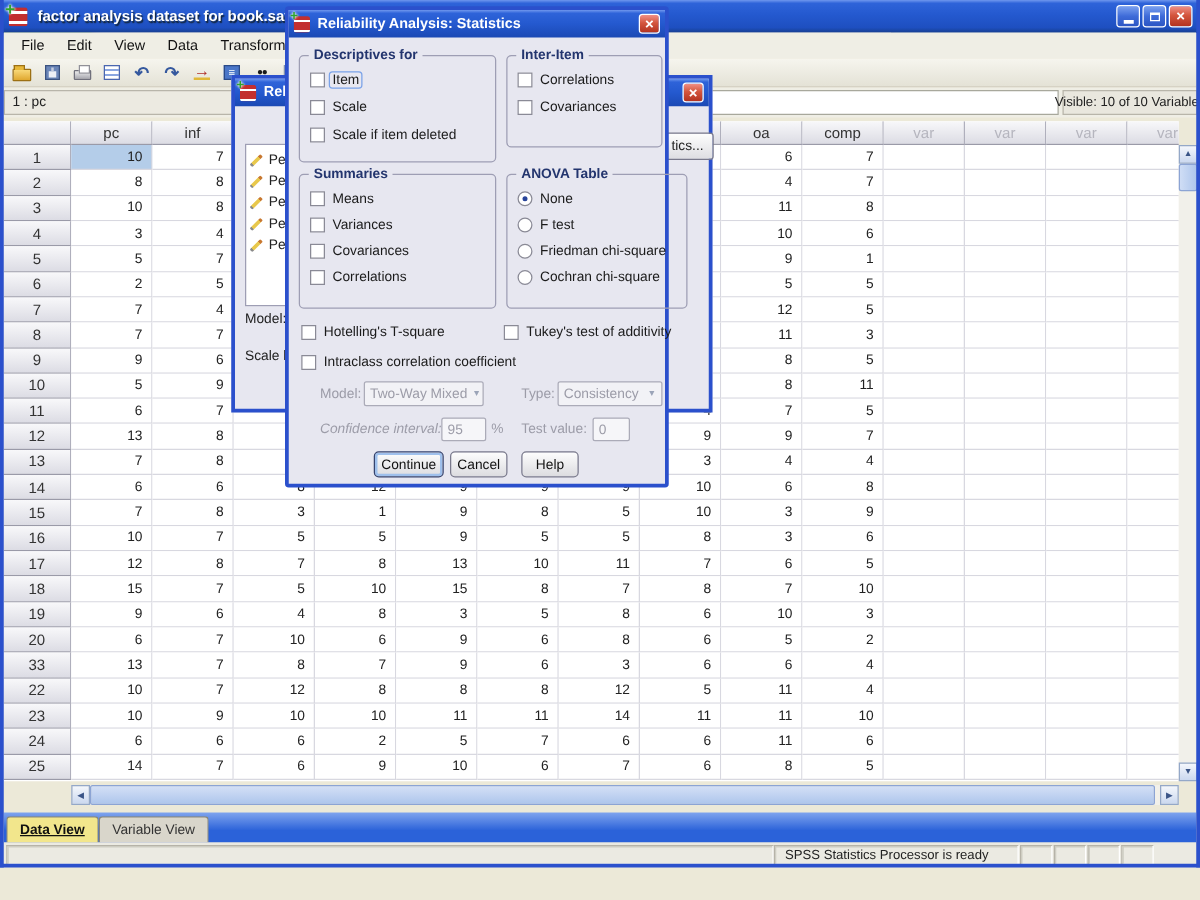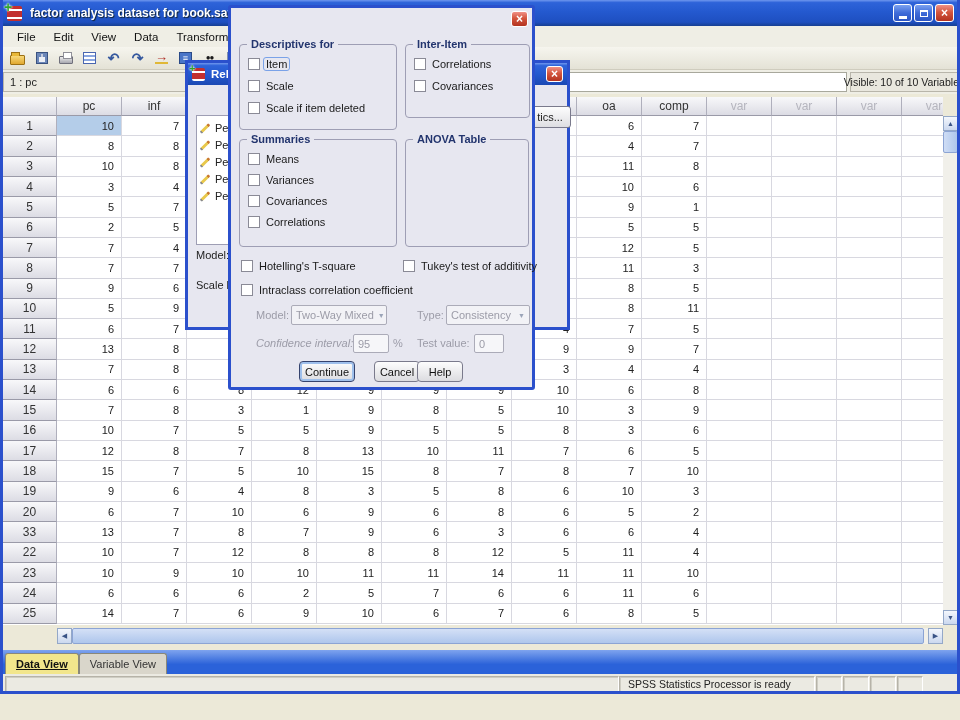--- a/index.html
+++ b/index.html
@@ -745,20 +745,24 @@
       <div class="lrow">
         <span class="pencil"></span>
         <span>Per</span>
       </div>
     </div>
   <div class="bh-label" style="top:186px;">Model:</div>
   <div class="bh-label" style="top:216px;">Scale la</div>
 </div>
 
 <div id="dlg" class="abs">
+  <div class="dlg-title">
+    <span class="spss-ico"></span>
+    <span class="t">Reliability Analysis: Statistics</span>
+  </div>
   <div class="dlg-close">×</div>
 
   <div class="grp" style="left:8px;top:36px;width:158px;height:86px;">
     <span class="gt">Descriptives for</span>
     <div class="col" style="gap:10px;">
       <div class="opt focus">
           <span class="cb"></span>
           <span class="optlbl">Item</span>
         </div>
       <div class="opt">
@@ -801,22 +805,40 @@
           <span class="cb"></span>
           <span class="optlbl">Covariances</span>
         </div>
       <div class="opt">
           <span class="cb"></span>
           <span class="optlbl">Correlations</span>
         </div>
     </div>
   </div>
 
-  <div class="grp" style="left:174px;top:131px;width:124px;height:108px;">
+  <div class="grp" style="left:174px;top:131px;width:145px;height:108px;">
     <span class="gt">ANOVA Table</span>
+    <div class="col" style="gap:9px;">
+      <div class="opt">
+          <span class="rb on"></span>
+          <span class="optlbl">None</span>
+        </div>
+      <div class="opt">
+          <span class="rb"></span>
+          <span class="optlbl">F test</span>
+        </div>
+      <div class="opt">
+          <span class="rb"></span>
+          <span class="optlbl">Friedman chi-square</span>
+        </div>
+      <div class="opt">
+          <span class="rb"></span>
+          <span class="optlbl">Cochran chi-square</span>
+        </div>
+    </div>
   </div>
 
   <div class="opt abs" style="left:10px;top:252px;">
     <span class="cb"></span>
       <span class="optlbl">Hotelling's T-square</span>
     </div>
   <div class="opt abs" style="left:172px;top:252px;">
     <span class="cb"></span>
       <span class="optlbl">Tukey's test of additivity</span>
     </div>
@@ -836,21 +858,21 @@
       <span class="arr">▼</span>
     </div>
 
   <div class="dlbl dis" style="left:25px;top:329px;font-style:italic;">Confidence interval:</div>
   <div class="tfield" style="left:122px;top:326px;width:36px;">95</div>
   <div class="dlbl dis" style="left:162px;top:329px;">%</div>
   <div class="dlbl dis" style="left:186px;top:329px;">Test value:</div>
   <div class="tfield" style="left:243px;top:326px;width:30px;">0</div>
 
   <div class="btn def" style="left:68px;top:353px;width:56px;">Continue</div>
-  <div class="btn" style="left:143px;top:353px;width:46px;">Cancel</div>
+  <div class="btn" style="left:129px;top:353px;width:46px;">Cancel</div>
   <div class="btn" style="left:186px;top:353px;width:46px;">Help</div>
 </div>
 
 <div id="taskbar">
   <div id="startbtn">
     <span class="flag">
         <i></i>
         <i></i>
         <i></i>
         <i></i>

